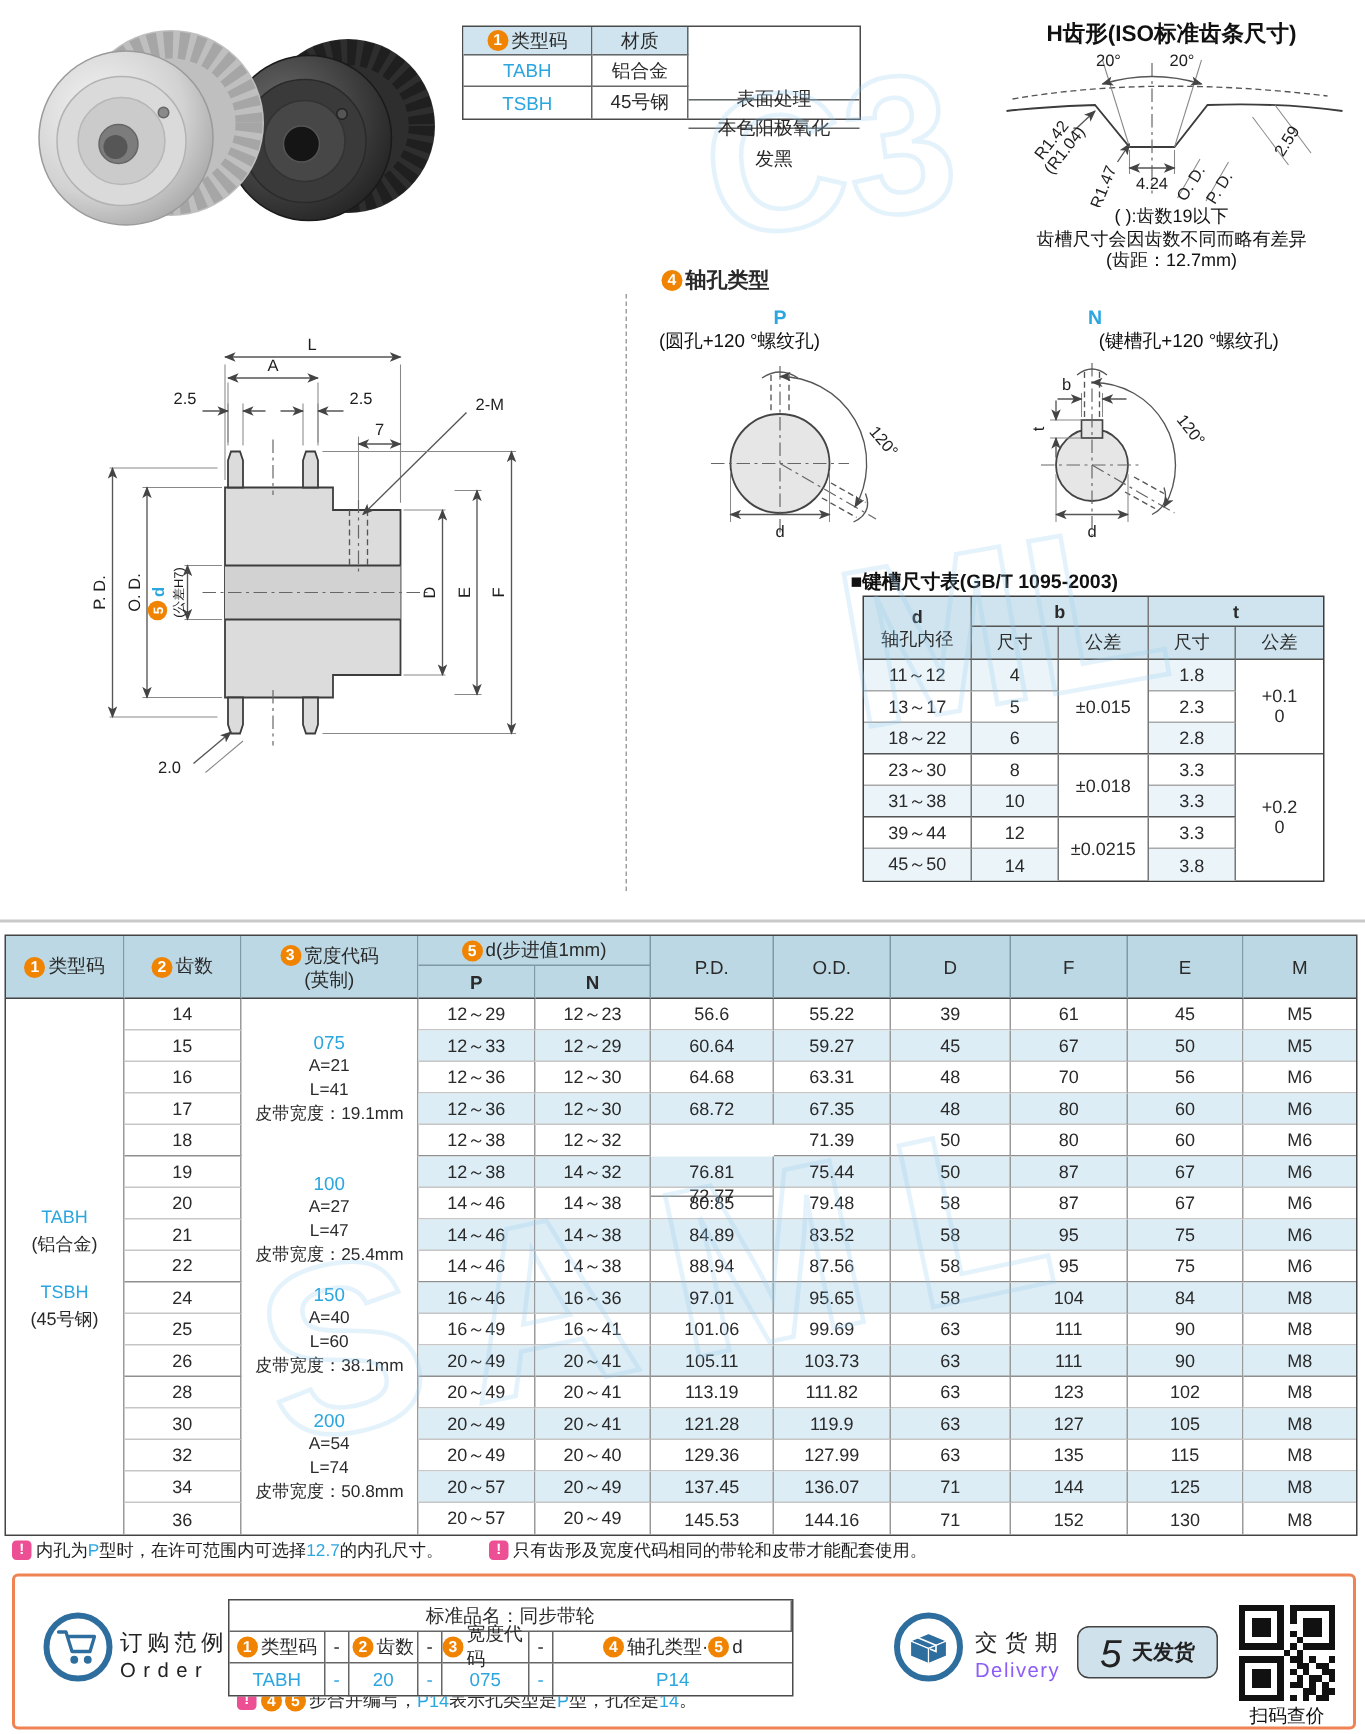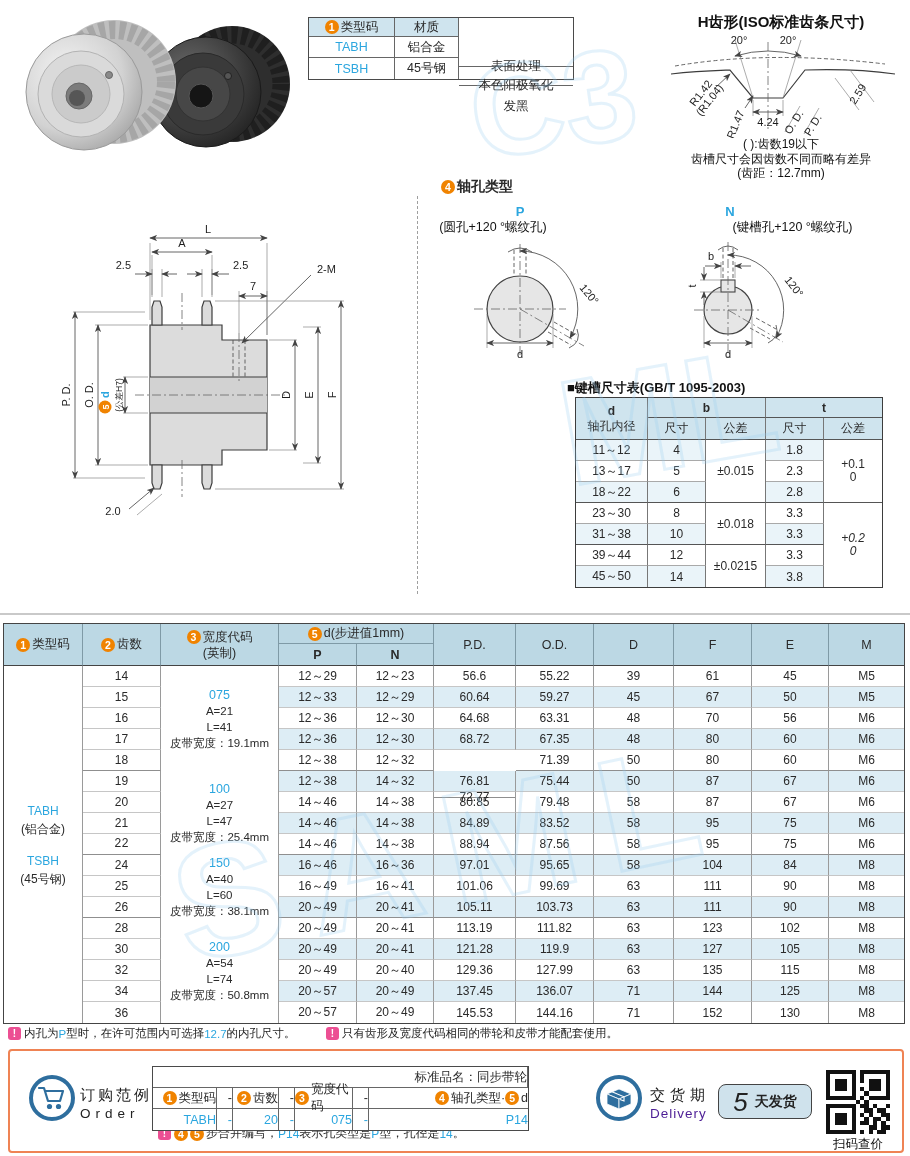--- a/index.html
+++ b/index.html
@@ -68,26 +68,26 @@
   
   .footnote{position:absolute;top:1026px;font-size:11.5px;color:#1e1e1e;display:flex;align-items:center;white-space:nowrap;}
 
   
   #order-box{position:absolute;left:8px;top:1049px;width:892px;height:100px;border:2px solid #ef8354;border-radius:4px;background:#fff;}
   #order-title{position:absolute;left:80px;top:1086px;font-size:15px;letter-spacing:3px;color:#222;}
   #order-title-en{position:absolute;left:80px;top:1106px;font-size:13.5px;letter-spacing:5px;color:#222;}
   #order-grid{position:absolute;left:152px;top:1066px;display:grid;z-index:2;
      grid-template-columns:64px 16px 46px 16px 58px 16px 159px;grid-template-rows:21px 21px 21px;
      border:1px solid #4a4a4a;background:#fff;}
-  #order-grid>div{border-right:1px solid #666;border-bottom:1px solid #666;display:flex;align-items:center;justify-content:flex-end;font-size:12.5px;}
+  #order-grid>div{border-right:1px solid #666;border-bottom:1px solid #666;display:flex;align-items:center;justify-content:center;font-size:12.5px;}
   #order-grid .noR{border-right:none;}
   #order-grid .noB{border-bottom:none;}
   #order-note{position:absolute;left:158px;top:1125px;font-size:12px;display:flex;align-items:center;white-space:nowrap;}
   #delivery-title{position:absolute;left:650px;top:1086px;font-size:15px;letter-spacing:5px;color:#222;}
-  #delivery-title-en{position:absolute;left:650px;top:1106px;font-size:13.5px;letter-spacing:1px;color:#4c1d95;}
+  #delivery-title-en{position:absolute;left:650px;top:1106px;font-size:13.5px;letter-spacing:1px;color:#8b5cf6;}
   #delivery-badge{position:absolute;left:718px;top:1084px;width:92px;height:33px;background:#cfe2ec;border:1.5px solid #444;
      border-radius:8px;display:flex;align-items:center;justify-content:center;gap:7px;}
   #delivery-badge .five{font-size:26px;font-style:italic;color:#222;line-height:1;}
   #delivery-badge .dtext{font-size:14px;font-weight:bold;color:#222;}
   #qr-label{position:absolute;left:820px;top:1136px;width:76px;text-align:center;font-size:12.5px;color:#111;}
 
   
   .obj{stroke:#3c3c3c;stroke-width:1.2;fill:none;}
   .fillgray{fill:#dcdcdc;stroke:#3c3c3c;stroke-width:1.2;}
   .dim{stroke:#555;stroke-width:0.9;fill:none;}
@@ -394,21 +394,21 @@
       <div class="" style="grid-area: 8 / 2;">12</div>
       <div class="" style="grid-area: 8 / 4;">3.3</div>
       <div class="kalt noB" style="grid-area: 9 / 1;">45～50</div>
       <div class="kalt noB" style="grid-area: 9 / 2;">14</div>
       <div class="kalt noB" style="grid-area: 9 / 4;">3.8</div>
       <div class="kdark" style="grid-area: 3 / 3 / 6;">±0.015</div>
       <div class="kdark" style="grid-area: 6 / 3 / 8;">±0.018</div>
       <div class="kdark noB" style="grid-area: 8 / 3 / 10;">±0.0215</div>
       <div class="pre noR kdark" style="grid-area: 3 / 5 / 6;">+0.1
 0</div>
-      <div class="pre noR kdark noB" style="grid-area: 6 / 5 / 10; font-style: italic;">+0.2
+      <div class="pre noR kdark noB" style="grid-area: 6 / 5 / 10;">+0.2
 0</div>
     </div>
 
   <div id="main-grid">
     <div class="hdr" style="grid-column:1;grid-row:1/3">
         <span class="badge">1</span>
         <span>类型码</span>
       </div>
     <div class="hdr" style="grid-column:2;grid-row:1/3">
         <span class="badge">2</span>

